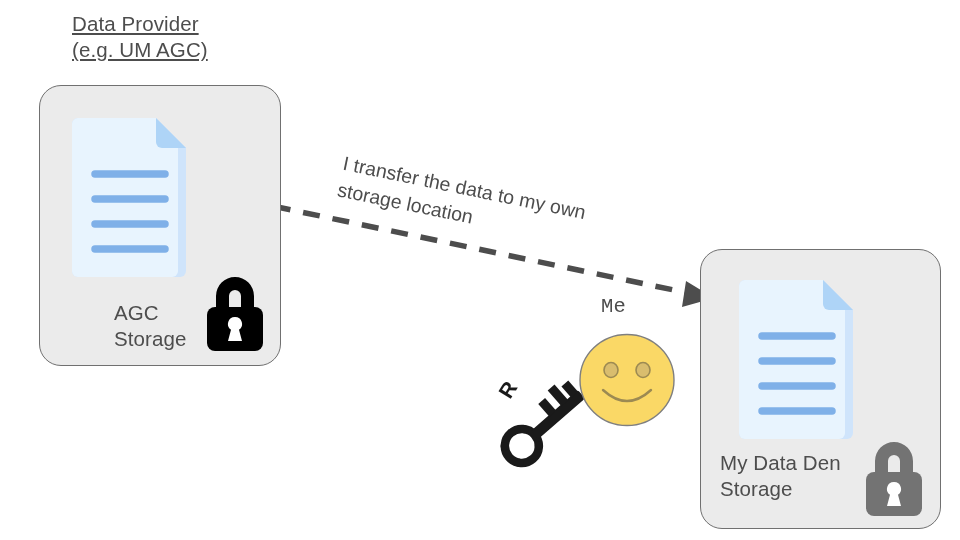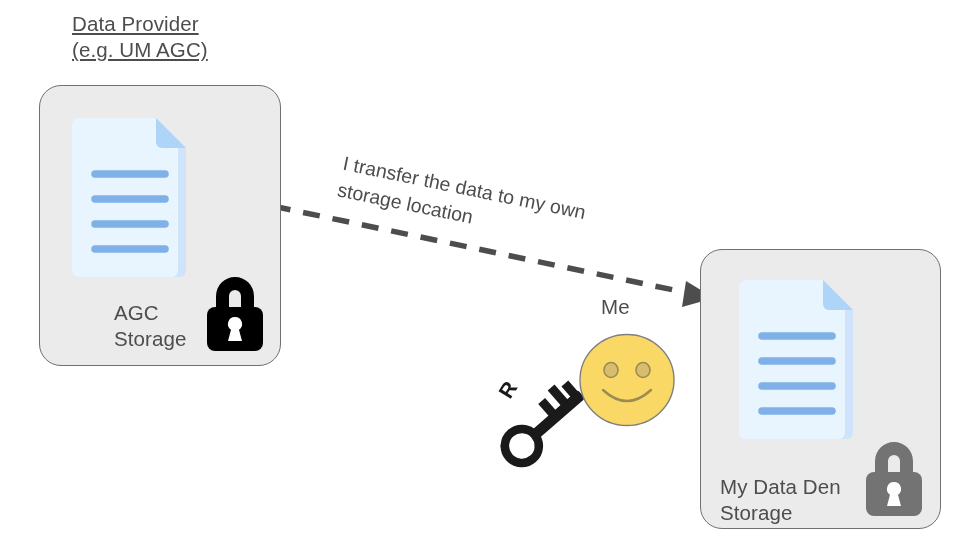--- a/index.html
+++ b/index.html
@@ -44,22 +44,22 @@
   .label {
     position: absolute;
     color: #4d4d4d;
     font-size: 20.5px;
     line-height: 26px;
     white-space: pre;
     letter-spacing: 0.1px;
   }
   #provider-title { left: 72px; top: 11px; text-decoration: underline; }
   #agc-storage-label { left: 66px; top: 300px; margin-left: 48px; }
-  #mydataden-storage-label { left: 720px; top: 450px; margin-top: 24px; }
-  #me-label { left: 601px; top: 294px; }
+  #mydataden-storage-label { left: 720px; top: 450px; }
+  #me-label { left: 601px; top: 294px; font-family: Liberation Mono, monospace; }
 
   #transfer-label {
     position: absolute;
     left: 346px;
     top: 150px;
     color: #4d4d4d;
     font-size: 19.5px;
     line-height: 27px;
     white-space: pre;
     transform: rotate(11.6deg);

